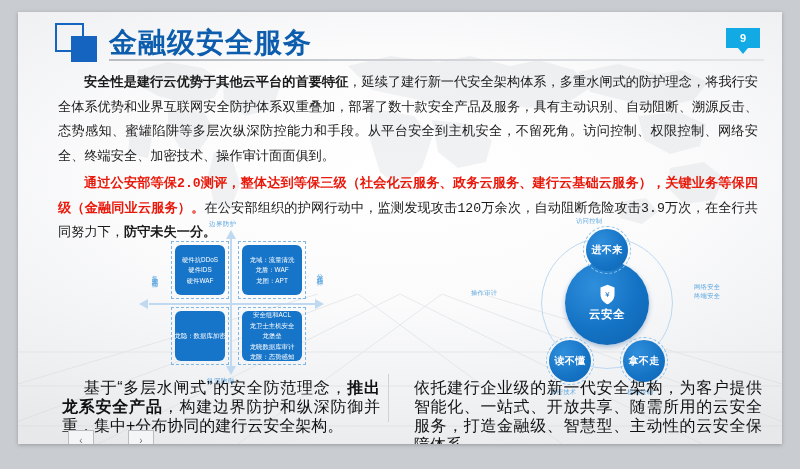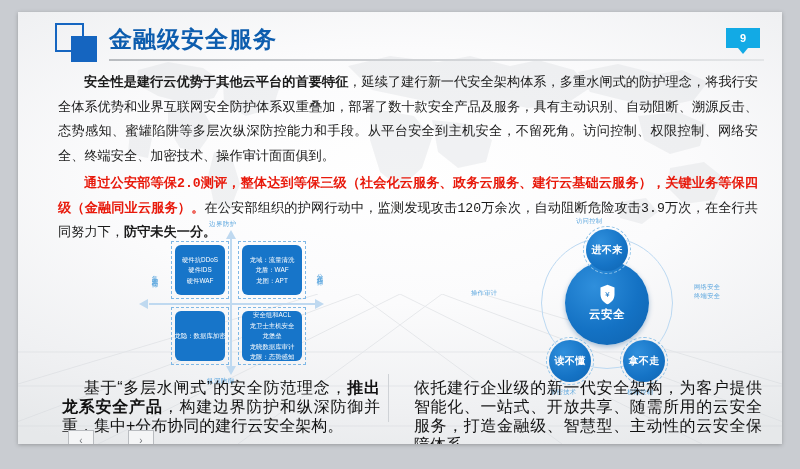--- a/index.html
+++ b/index.html
@@ -41,21 +41,21 @@
     border: 2px solid #1565c0;
     background: transparent;
   }
   .logo-fill {
     position: absolute; left: 53px; top: 24px;
     width: 26px; height: 26px;
     background: #1565c0;
   }
   .slide-title {
     position: absolute; left: 91px; top: 12px;
-    font-size: 23px; font-weight: bold; color: #0d5dae;
+    font-size: 28px; font-weight: bold; color: #0d5dae;
     letter-spacing: 1px;
     white-space: nowrap;
   }
   .title-rule {
     position: absolute; left: 91px; top: 47px; right: 18px;
     height: 2px;
     background: linear-gradient(to right, #b9bcc0, #d6d8db 60%, #e3e5e7);
   }
   .page-badge {
     position: absolute; right: 22px; top: 16px;

